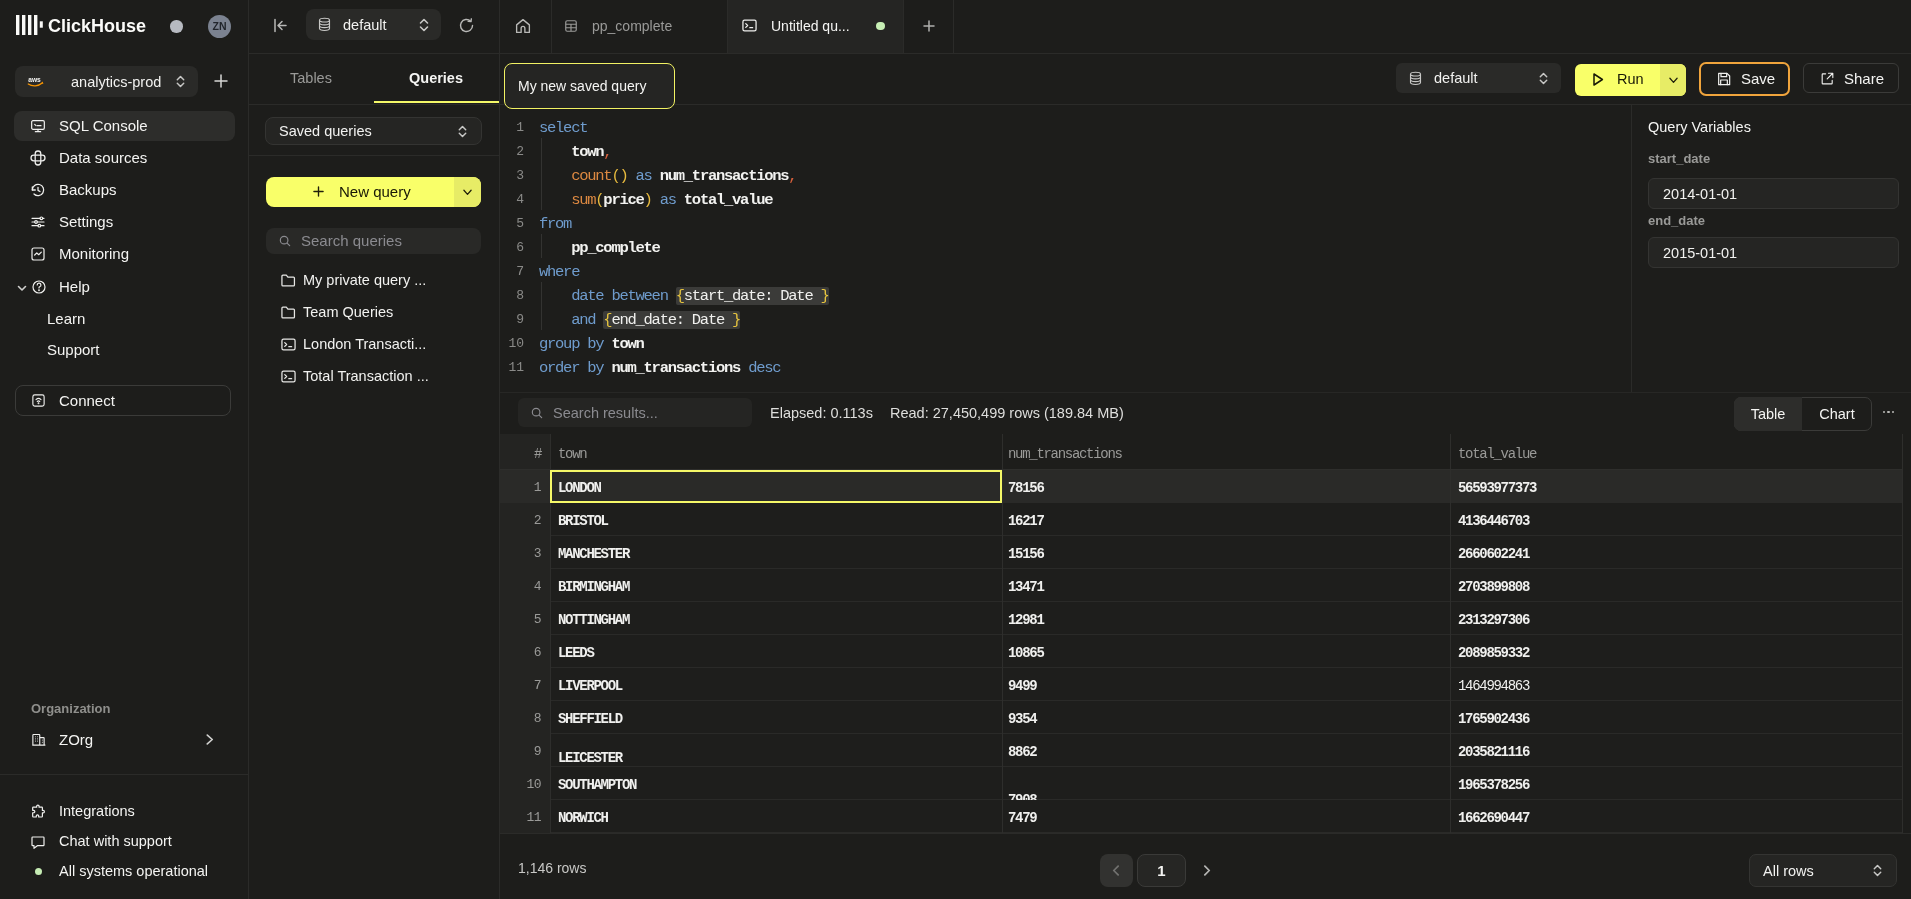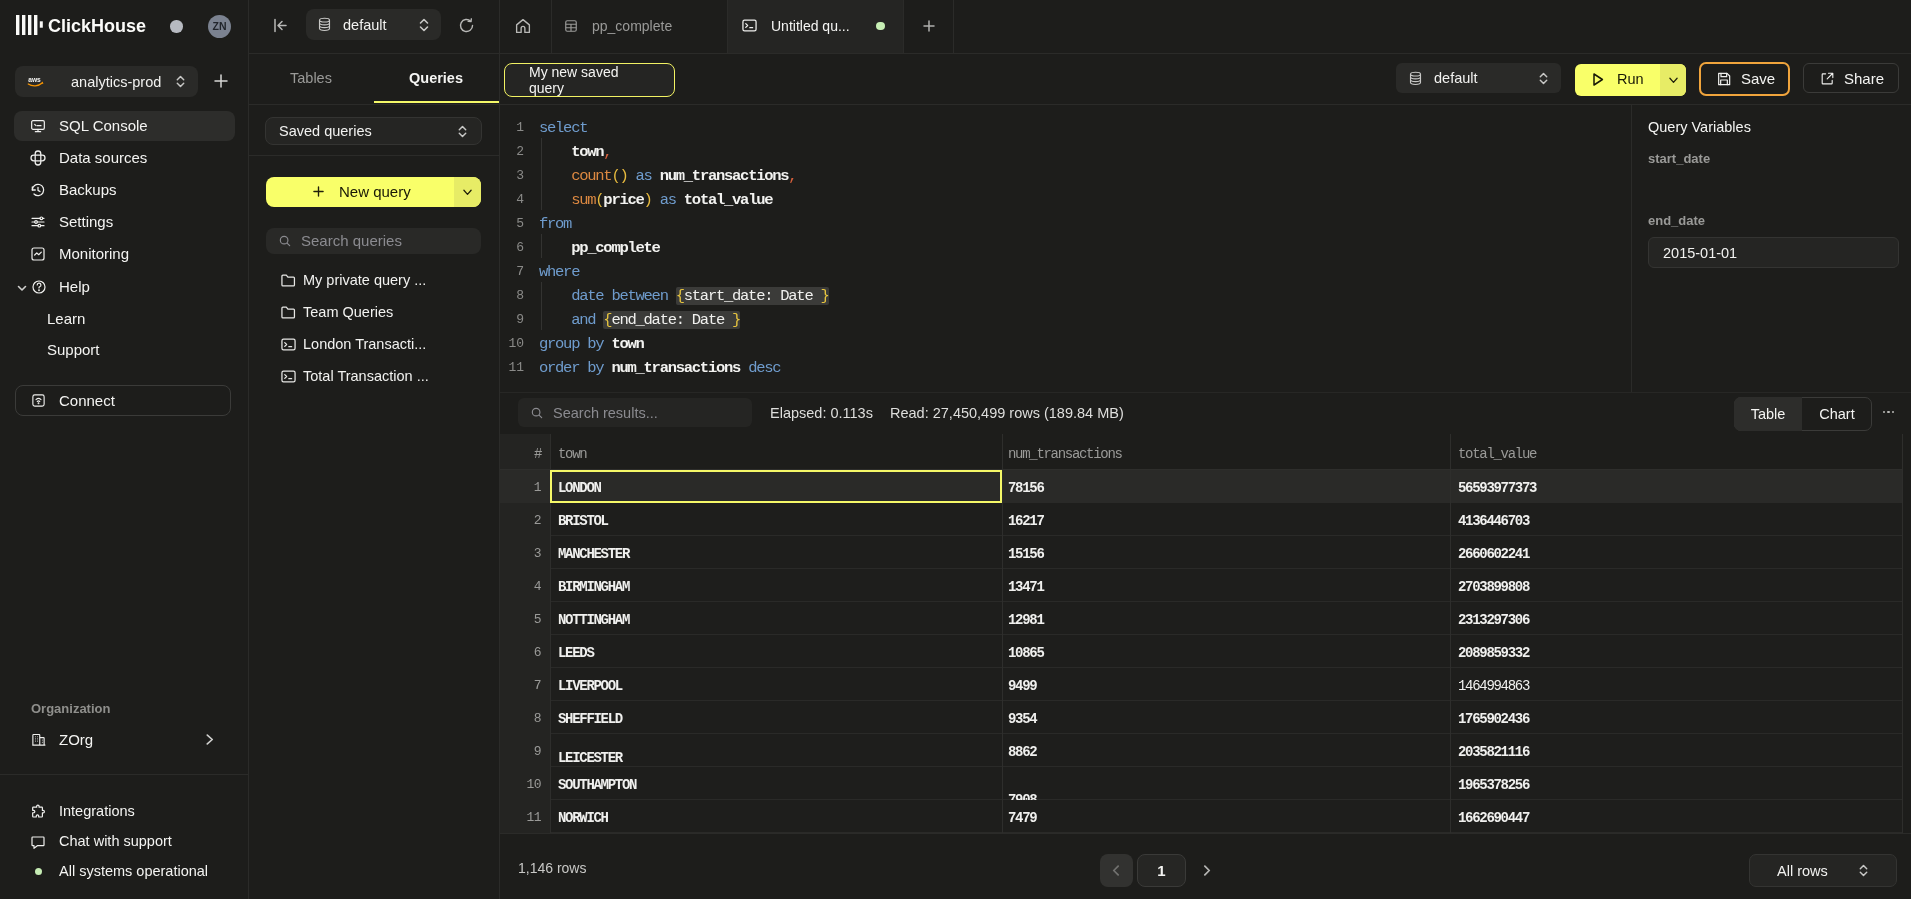--- a/index.html
+++ b/index.html
@@ -223,21 +223,21 @@
     <svg class="abs" style="left:32px;top:317px" width="15" height="13" viewBox="0 0 24 20" fill="none" stroke="#e8e8e6" stroke-width="2" stroke-linecap="round" stroke-linejoin="round">
         <rect x="1.5" y="1.5" width="21" height="17" rx="2.5"></rect>
         <path d="M6 7 l3 3 -3 3 M12.5 13.5 H17"></path>
       </svg>
     <div class="abs" style="left:54px;top:315px;font-size:14.5px;font-weight:500;color:#f2f2f0">Total Transaction ...</div>
   </div>
 
   <div id="main" class="abs" style="left:500px;top:53px;width:1411px;height:846px;">
 
     <div class="abs" style="left:0;top:50.5px;width:1411px;height:1px;background:#2b2b29"></div>
-    <div class="abs row" style="left:4px;top:10px;width:171px;height:34px;background:#252523;border:1.5px solid #f2f263;border-radius:8px;padding:0 24px;font-size:14px;color:#f5f5f3">My new saved query</div>
+    <div class="abs row" style="left:4px;top:10px;width:171px;height:46px;background:#252523;border:1.5px solid #f2f263;border-radius:8px;padding:0 13px;font-size:14px;color:#f5f5f3">My new saved query</div>
     <div class="abs row" style="left:896px;top:10px;width:165px;height:30px;background:#2a2a28;border-radius:6px;padding:0 12px;">
       <svg width="15" height="15" viewBox="0 0 24 24" fill="none" stroke="#c8c8c6" stroke-width="1.8">
           <ellipse cx="12" cy="5" rx="8" ry="3"></ellipse>
           <path d="M4 5v4.5c0 1.66 3.58 3 8 3s8-1.34 8-3V5"></path>
           <path d="M4 9.5V14c0 1.66 3.58 3 8 3s8-1.34 8-3V9.5"></path>
           <path d="M4 14v4.5c0 1.66 3.58 3 8 3s8-1.34 8-3V14"></path>
         </svg>
       <span style="font-size:14.5px;margin-left:11px;color:#f2f2f0">default</span>
       <svg style="margin-left:auto" width="11" height="13" viewBox="0 0 12 14" fill="none" stroke="#c8c8c6" stroke-width="1.6" stroke-linecap="round" stroke-linejoin="round">
           <path d="M2.5 5 L6 1.5 L9.5 5 M2.5 9 L6 12.5 L9.5 9"></path>
@@ -286,20 +286,21 @@
           <div>9</div>
           <div>10</div>
           <div>11</div>
         </div>
       <div id="code" class="abs" style="left:39px;top:11.5px;line-height:24px;white-space:pre;"><div><span style="color:#6f9ccd">select</span></div><div>    <span style="color:#f2f2f0;font-weight:700">town</span><span style="color:#d8603c">,</span></div><div>    <span style="color:#dd8941">count</span><span style="color:#e7ba3e">()</span> <span style="color:#6f9ccd">as</span> <span style="color:#f2f2f0;font-weight:700">num_transactions</span><span style="color:#d8603c">,</span></div><div>    <span style="color:#dd8941">sum</span><span style="color:#e7ba3e">(</span><span style="color:#f2f2f0;font-weight:700">price</span><span style="color:#e7ba3e">)</span> <span style="color:#6f9ccd">as</span> <span style="color:#f2f2f0;font-weight:700">total_value</span></div><div><span style="color:#6f9ccd">from</span></div><div>    <span style="color:#f2f2f0;font-weight:700">pp_complete</span></div><div><span style="color:#6f9ccd">where</span></div><div>    <span style="color:#6f9ccd">date</span> <span style="color:#6f9ccd">between</span> <span style="background:#3b3b39;border-radius:2px"><span style="color:#e7c53f">{</span>start_date: Date <span style="color:#e7c53f">}</span></span></div><div>    <span style="color:#6f9ccd">and</span> <span style="background:#3b3b39;border-radius:2px"><span style="color:#e7c53f">{</span>end_date: Date <span style="color:#e7c53f">}</span></span></div><div><span style="color:#6f9ccd">group</span> <span style="color:#6f9ccd">by</span> <span style="color:#f2f2f0;font-weight:700">town</span></div><div><span style="color:#6f9ccd">order</span> <span style="color:#6f9ccd">by</span> <span style="color:#f2f2f0;font-weight:700">num_transactions</span> <span style="color:#6f9ccd">desc</span></div></div>
     </div>
 
     <div id="qvars" class="abs" style="left:1131px;top:51px;width:280px;height:288px;border-left:1px solid #2b2b29;">
       <div class="abs" style="left:16px;top:15px;font-size:14.5px;font-weight:500;color:#f5f5f3">Query Variables</div>
       <div class="abs" style="left:16px;top:47px;font-size:13px;font-weight:600;color:#9a9a98">start_date</div>
+      <div class="abs row" style="left:16px;top:74px;width:251px;height:31px;background:#252523;border:1px solid #343432;border-radius:6px;padding:0 14px;font-size:14.5px;color:#f2f2f0">2014-01-01</div>
       <div class="abs" style="left:16px;top:109px;font-size:13px;font-weight:600;color:#9a9a98">end_date</div>
       <div class="abs row" style="left:16px;top:133px;width:251px;height:31px;background:#252523;border:1px solid #343432;border-radius:6px;padding:0 14px;font-size:14.5px;color:#f2f2f0">2015-01-01</div>
     </div>
 
     <div id="results" class="abs" style="left:0;top:339px;width:1411px;height:507px;">
         <div class="abs" style="left:0;top:0;width:1411px;height:1px;background:#272725"></div>
       <div class="abs row" style="left:18px;top:6px;width:234px;height:29px;background:#252523;border-radius:6px;padding:0 12px;">
         <svg width="14" height="14" viewBox="0 0 24 24" fill="none" stroke="#8b8b90" stroke-width="2">
             <circle cx="10.5" cy="10.5" r="6.5"></circle>
             <path d="M15.5 15.5 L20 20" stroke-linecap="round"></path>
@@ -398,21 +399,21 @@
       <div class="abs" style="left:18px;top:468px;font-size:14px;color:#c8c8c6">1,146 rows</div>
       <div class="abs row" style="left:600px;top:462px;width:33px;height:33px;background:#323230;border-radius:8px;justify-content:center;">
         <svg width="11" height="11" viewBox="0 0 10 10" fill="none" stroke="#71716f" stroke-width="1.6" stroke-linecap="round" stroke-linejoin="round">
             <path d="M6.5 1 L2.5 5 L6.5 9"></path>
           </svg>
       </div>
       <div class="abs row" style="left:637px;top:462px;width:49px;height:33px;background:#262624;border:1px solid #3a3a38;border-radius:8px;justify-content:center;font-size:15px;font-weight:600;color:#f4f4f2">1</div>
       <svg class="abs" style="left:701px;top:473px" width="11" height="11" viewBox="0 0 10 10" fill="none" stroke="#b4b4b2" stroke-width="1.6" stroke-linecap="round" stroke-linejoin="round">
           <path d="M3.5 1 L7.5 5 L3.5 9"></path>
         </svg>
-      <div class="abs row" style="left:1249px;top:462px;width:148px;height:33px;background:#252523;border:1px solid #343432;border-radius:7px;padding:0 27px;">
+      <div class="abs row" style="left:1249px;top:462px;width:148px;height:33px;background:#252523;border:1px solid #343432;border-radius:7px;padding:0 13px;">
         <span style="font-size:14.5px;color:#f2f2f0">All rows</span>
         <svg style="margin-left:auto" width="11" height="13" viewBox="0 0 12 14" fill="none" stroke="#c8c8c6" stroke-width="1.6" stroke-linecap="round" stroke-linejoin="round">
             <path d="M2.5 5 L6 1.5 L9.5 5 M2.5 9 L6 12.5 L9.5 9"></path>
           </svg>
       </div>
     </div>
   </div>
 </div>
 
 </body></html>

